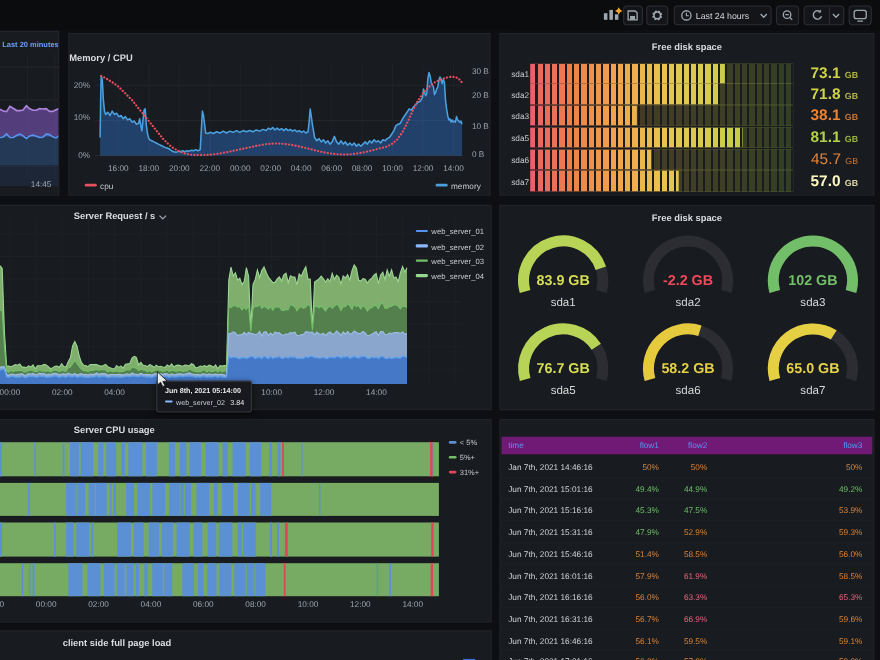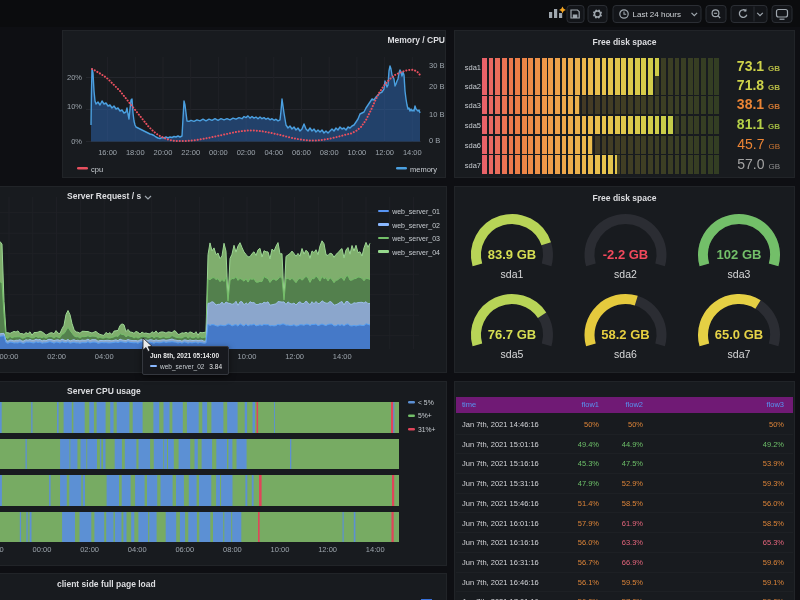--- a/index.html
+++ b/index.html
@@ -41,20 +41,37 @@
         <line x1="754" y1="6.5" x2="754" y2="21.5" stroke="#2b2e34"></line>
         <path d="M 746.0 11.0 a 3.8 3.8 0 1 0 0.8 3.8" stroke="#9fa7ae" stroke-width="1.3" fill="none"></path>
         <path d="M 746.4 8.6 v 2.8 h -2.8 z" fill="#9fa7ae"></path>
         <path d="M 757.2 12.8 l 2.8 2.9 2.8 -2.9" stroke="#9fa7ae" stroke-width="1.2" fill="none"></path>
         <rect x="772" y="5.5" width="20" height="17" rx="3" fill="#131519" stroke="#2b2e34" stroke-width="1"></rect>
         <rect x="776.5" y="9.5" width="11" height="7.5" rx="2" fill="none" stroke="#9fa7ae" stroke-width="1.2"></rect>
         <line x1="779.5" y1="19.2" x2="784.5" y2="19.2" stroke="#9fa7ae" stroke-width="1.2"></line>
       </svg>
     </div>
 
+<div class="panel" style="left:0;top:28px;width:54px;height:150px;border-left:none;overflow:hidden">
+  <svg width="54" height="150" style="position:absolute;left:0;top:0">
+        <line x1="0" y1="32" x2="54" y2="32" stroke="#24262c"></line>
+        <line x1="0" y1="62" x2="54" y2="62" stroke="#24262c"></line>
+        <line x1="0" y1="92" x2="54" y2="92" stroke="#24262c"></line>
+        <line x1="0" y1="122" x2="54" y2="122" stroke="#24262c"></line>
+        <line x1="25" y1="20" x2="25" y2="130" stroke="#202227"></line>
+        <line x1="50" y1="20" x2="50" y2="130" stroke="#202227"></line>
+        <polygon points="0.0,70.4 3.0,71.9 6.0,72.5 9.0,67.7 12.0,69.4 15.0,71.5 18.0,71.5 21.0,71.0 24.0,67.2 27.0,69.9 30.0,71.2 33.0,71.2 36.0,69.7 39.0,70.1 42.0,69.8 45.0,72.2 48.0,72.3 51.0,70.8 54.0,69.7 54.0,95.0 0.0,95.0" fill="rgba(125,85,185,0.60)"></polygon>
+        <polyline points="0.0,70.4 3.0,71.9 6.0,72.5 9.0,67.7 12.0,69.4 15.0,71.5 18.0,71.5 21.0,71.0 24.0,67.2 27.0,69.9 30.0,71.2 33.0,71.2 36.0,69.7 39.0,70.1 42.0,69.8 45.0,72.2 48.0,72.3 51.0,70.8 54.0,69.7" fill="none" stroke="#b085e0" stroke-width="1.5"></polyline>
+        <polygon points="0.0,96.0 3.0,95.5 6.0,92.8 9.0,96.0 12.0,95.9 15.0,94.2 18.0,92.9 21.0,94.5 24.0,96.9 27.0,94.6 30.0,93.9 33.0,94.8 36.0,95.9 39.0,95.7 42.0,93.0 45.0,93.4 48.0,95.4 51.0,96.3 54.0,94.0 54.0,121.0 0.0,121.0" fill="rgba(60,120,200,0.32)"></polygon>
+        <polygon points="0.0,121.0 54.0,121.0 54.0,140.0 0.0,140.0" fill="rgba(45,85,150,0.20)"></polygon>
+        <polyline points="0.0,96.0 3.0,95.5 6.0,92.8 9.0,96.0 12.0,95.9 15.0,94.2 18.0,92.9 21.0,94.5 24.0,96.9 27.0,94.6 30.0,93.9 33.0,94.8 36.0,95.9 39.0,95.7 42.0,93.0 45.0,93.4 48.0,95.4 51.0,96.3 54.0,94.0" fill="none" stroke="#5794f2" stroke-width="1.5"></polyline>
+        <text x="28" y="141" font-size="7.5" fill="#9da5ad" font-family="Liberation Sans, sans-serif">14:45</text>
+      </svg>
+  <div style="position:absolute;left:2px;top:9px;color:#6e9fff;font-size:6.8px;font-weight:bold;white-space:nowrap">Last 20 minutes</div>
+</div>
 
 <div class="panel" style="left:62px;top:30px;width:384px;height:148px">
   <svg width="384" height="148" style="position:absolute;left:0;top:0">
         <line x1="23" y1="110.5" x2="358" y2="110.5" stroke="#24262c" stroke-width="1"></line>
         <line x1="23" y1="78.5" x2="358" y2="78.5" stroke="#24262c" stroke-width="1"></line>
         <line x1="23" y1="46.5" x2="358" y2="46.5" stroke="#24262c" stroke-width="1"></line>
         <line x1="44.6" y1="26" x2="44.6" y2="110.5" stroke="#202227" stroke-width="1"></line>
         <line x1="72.3" y1="26" x2="72.3" y2="110.5" stroke="#202227" stroke-width="1"></line>
         <line x1="100.0" y1="26" x2="100.0" y2="110.5" stroke="#202227" stroke-width="1"></line>
         <line x1="127.7" y1="26" x2="127.7" y2="110.5" stroke="#202227" stroke-width="1"></line>
@@ -86,21 +103,21 @@
         <text x="238.5" y="124" font-size="7.5" fill="#9da5ad" text-anchor="middle" font-family="Liberation Sans, sans-serif">06:00</text>
         <text x="266.2" y="124" font-size="7.5" fill="#9da5ad" text-anchor="middle" font-family="Liberation Sans, sans-serif">08:00</text>
         <text x="293.9" y="124" font-size="7.5" fill="#9da5ad" text-anchor="middle" font-family="Liberation Sans, sans-serif">10:00</text>
         <text x="321.6" y="124" font-size="7.5" fill="#9da5ad" text-anchor="middle" font-family="Liberation Sans, sans-serif">12:00</text>
         <text x="349.29999999999995" y="124" font-size="7.5" fill="#9da5ad" text-anchor="middle" font-family="Liberation Sans, sans-serif">14:00</text>
         <rect x="14" y="136" width="11" height="2.6" rx="1.3" fill="#e8505f"></rect>
         <text x="28" y="141" font-size="7.5" fill="#c7ccd1" text-anchor="start" font-family="Liberation Sans, sans-serif">cpu</text>
         <rect x="333" y="136" width="11" height="2.6" rx="1.3" fill="#4ba0e0"></rect>
         <text x="347" y="141" font-size="7.5" fill="#c7ccd1" text-anchor="start" font-family="Liberation Sans, sans-serif">memory</text>
       </svg>
-  <div class="pt" style="left:0;right:0;top:4px;text-align:right">Memory / CPU</div>
+  <div class="pt" style="left:0;right:0;top:16px;text-align:left">Memory / CPU</div>
 </div>
 
 <div class="panel" style="left:454px;top:30px;width:341px;height:148px">
   <div class="pt" style="left:0;right:0;top:6px;text-align:center">Free disk space</div>
   <div style="position:absolute;left:0;top:32.0px;width:26px;text-align:right;font-size:7.5px;color:#c7ccd1">sda1</div>
       <div style="position:absolute;left:27px;top:26.75px;width:239px;height:18.5px;background:linear-gradient(90deg,#e8606b 0%,#ed7f46 15%,#efa04a 30%,#e9c34e 50%,#d6cc4a 68%,#bccc48 85%,#9cc644 100%)">
         <div style="position:absolute;left:74.0%;right:0;top:0;bottom:0;background:rgba(20,23,26,0.78)"></div>
         <div style="position:absolute;inset:0;background:repeating-linear-gradient(90deg,transparent 0px,transparent 4.8px,#181b1f 4.8px,#181b1f 6.64px)"></div>
       </div>
       <div style="position:absolute;right:14px;top:27.0px;font-size:14px;font-weight:bold;color:#ced34a;white-space:nowrap">73.1 <span style="font-size:8px;opacity:0.85">GB</span></div>
@@ -126,21 +143,21 @@
       <div style="position:absolute;left:27px;top:104.75px;width:239px;height:18.5px;background:linear-gradient(90deg,#e8606b 0%,#ed7f46 15%,#efa04a 30%,#e9c34e 50%,#d6cc4a 68%,#bccc48 85%,#9cc644 100%)">
         <div style="position:absolute;left:46.0%;right:0;top:0;bottom:0;background:rgba(20,23,26,0.78)"></div>
         <div style="position:absolute;inset:0;background:repeating-linear-gradient(90deg,transparent 0px,transparent 4.8px,#181b1f 4.8px,#181b1f 6.64px)"></div>
       </div>
       <div style="position:absolute;right:14px;top:105.0px;font-size:14px;font-weight:normal;color:#ea8435;white-space:nowrap">45.7 <span style="font-size:8px;opacity:0.85">GB</span></div>
       <div style="position:absolute;left:0;top:129.5px;width:26px;text-align:right;font-size:7.5px;color:#c7ccd1">sda7</div>
       <div style="position:absolute;left:27px;top:124.25px;width:239px;height:18.5px;background:linear-gradient(90deg,#e8606b 0%,#ed7f46 15%,#efa04a 30%,#e9c34e 50%,#d6cc4a 68%,#bccc48 85%,#9cc644 100%)">
         <div style="position:absolute;left:56.4%;right:0;top:0;bottom:0;background:rgba(20,23,26,0.78)"></div>
         <div style="position:absolute;inset:0;background:repeating-linear-gradient(90deg,transparent 0px,transparent 4.8px,#181b1f 4.8px,#181b1f 6.64px)"></div>
       </div>
-      <div style="position:absolute;right:14px;top:124.5px;font-size:14px;font-weight:normal;color:#a3a3a3;white-space:nowrap">57.0 <span style="font-size:8px;opacity:0.85">GB</span></div>
+      <div style="position:absolute;right:14px;top:124.5px;font-size:14px;font-weight:bold;color:#fef9c3;white-space:nowrap">57.0 <span style="font-size:8px;opacity:0.85">GB</span></div>
 </div>
 
 <div class="panel" style="left:0;top:186px;width:447px;height:187px;border-left:none">
   <svg width="447" height="187" style="position:absolute;left:0;top:0">
         <line x1="0" y1="25.7" x2="419" y2="25.7" stroke="#1f2126"></line>
         <line x1="0" y1="46.2" x2="419" y2="46.2" stroke="#1f2126"></line>
         <line x1="0" y1="66.7" x2="419" y2="66.7" stroke="#1f2126"></line>
         <line x1="0" y1="87.2" x2="419" y2="87.2" stroke="#1f2126"></line>
         <line x1="0" y1="107.7" x2="419" y2="107.7" stroke="#1f2126"></line>
         <line x1="0" y1="128.2" x2="419" y2="128.2" stroke="#1f2126"></line>

